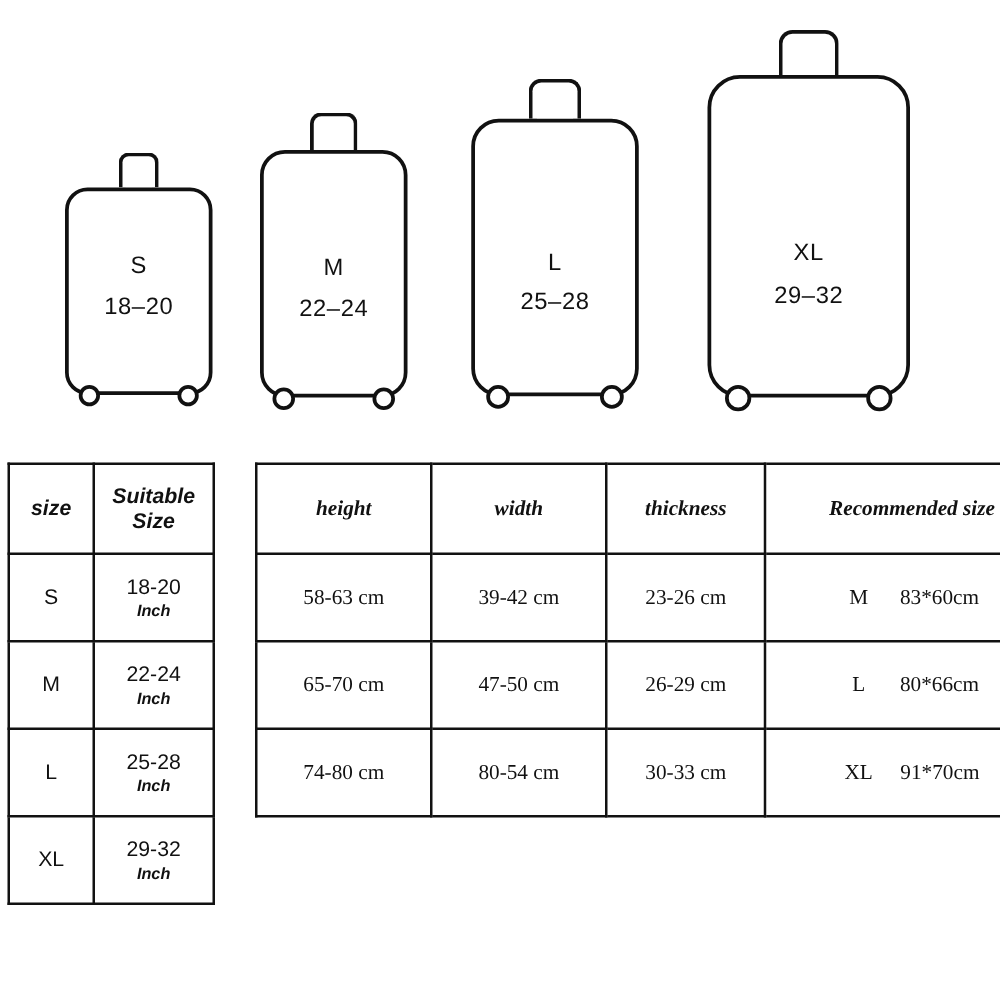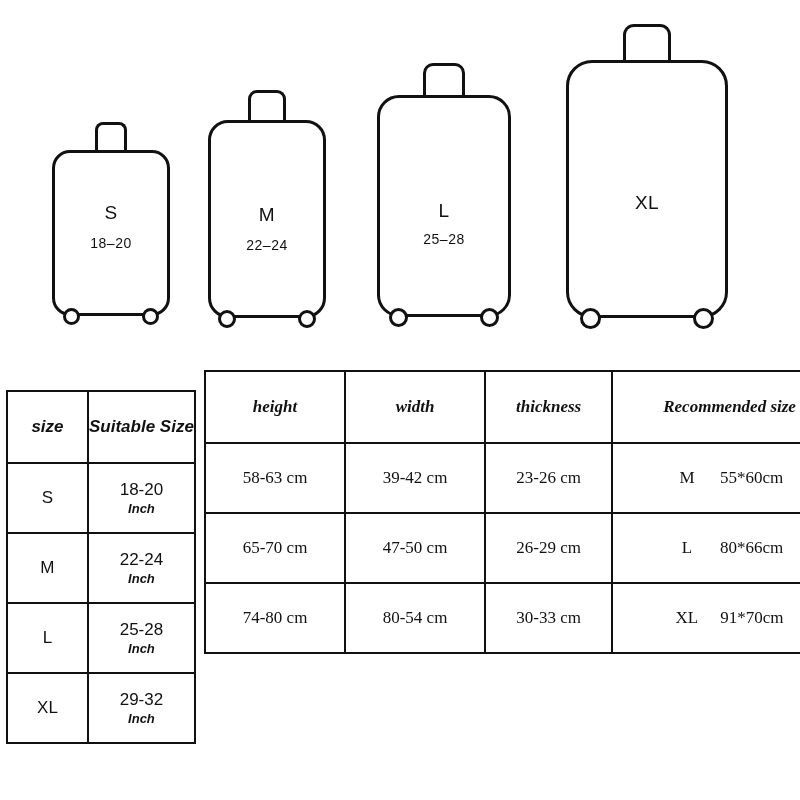--- a/index.html
+++ b/index.html
@@ -61,21 +61,21 @@
     text-align: center;
     font-size: 19px;
     letter-spacing: 0.5px;
     color: #111111;
   }
   .bag-size {
     position: absolute;
     left: 0;
     width: 100%;
     text-align: center;
-    font-size: 14px;
+    font-size: 19px;
     letter-spacing: 0.5px;
     color: #111111;
   }
 
   
   #bag-s   { left: 52px;  top: 150px; width: 118px; height: 166px; }
   #bag-s .bag-body { border-radius: 18px; }
   #bag-s .bag-handle { top: -28px; width: 32px; height: 28px; border-radius: 8px 8px 0 0; }
   #bag-s .wheel { width: 17px; height: 17px; bottom: -9px; }
   #bag-s .wheel.left  { left: 11px; }
@@ -120,22 +120,22 @@
     padding: 0;
     text-align: center;
     vertical-align: middle;
     font-weight: normal;
     color: #111111;
   }
 
   #left-table {
     position: absolute;
     left: 6px;
-    top: 390px;
-    width: 190px;
+    top: 370px;
+    width: 166px;
     border-radius: 15px;
   }
   #left-table td, #left-table th { height: 68px; font-size: 17px; }
   #left-table .hdr { height: 70px; font-weight: bold; font-style: italic; font-size: 17px; }
   #left-table .col-size { width: 80px; }
   #left-table .col-suit { width: 106px; }
   .inch {
     display: block;
     font-size: 13px;
     font-style: italic;
@@ -196,20 +196,21 @@
     <div class="bag-label">L</div>
     <div class="bag-size">25–28</div>
   </div>
 
   <div class="bag" id="bag-xl">
     <div class="bag-handle"></div>
     <div class="bag-body"></div>
     <div class="wheel left"></div>
     <div class="wheel right"></div>
     <div class="bag-label">XL</div>
+    <div class="bag-size">29–32</div>
   </div>
 
 </div>
 
 <table id="left-table">
   <tbody>
       <tr>
     <th class="hdr col-size">size</th>
     <th class="hdr col-suit">Suitable Size</th>
   </tr>
@@ -252,21 +253,21 @@
     <th class="hdr c-t">thickness</th>
     <th class="hdr c-r">Recommended size</th>
   </tr>
   <tr>
     <td>58-63 cm</td>
     <td>39-42 cm</td>
     <td>23-26 cm</td>
     <td>
       <div class="rec-cell">
         <span class="rec-label">M</span>
-        <span>55*60cm</span>
+        <span>83*60cm</span>
       </div>
     </td>
   </tr>
   <tr>
     <td>65-70 cm</td>
     <td>47-50 cm</td>
     <td>26-29 cm</td>
     <td>
       <div class="rec-cell">
         <span class="rec-label">L</span>

